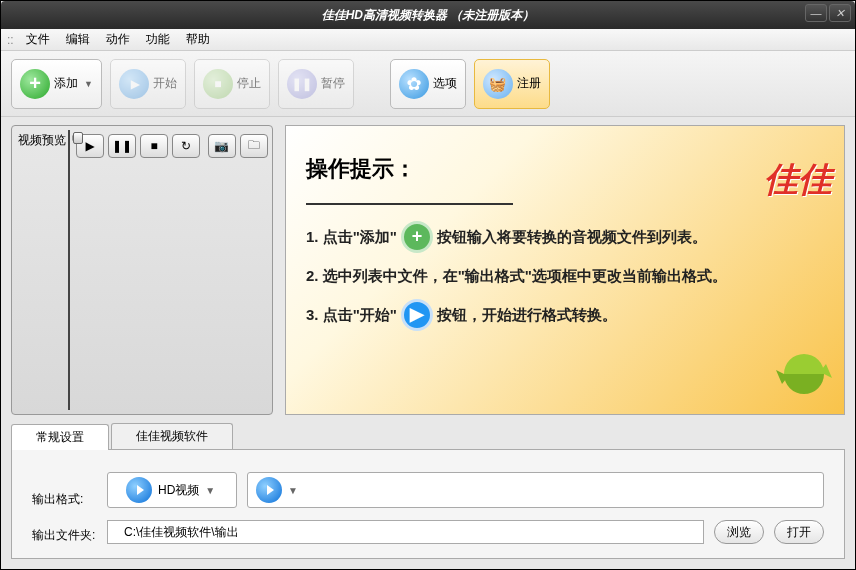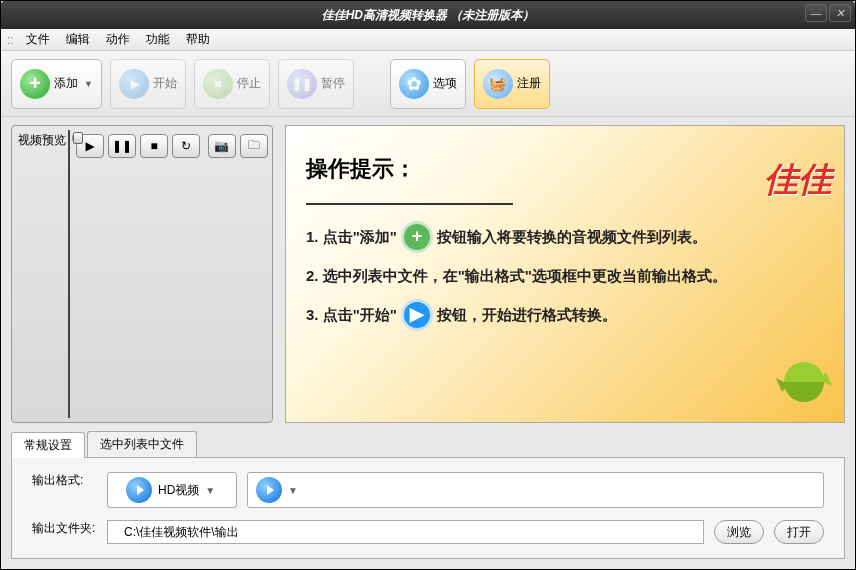--- a/index.html
+++ b/index.html
@@ -29,24 +29,24 @@
 .pctrl-spacer { flex: 1; }
 .hint-panel { flex: 1; border: 1px solid #aaa; background: linear-gradient(135deg, #ffffff 0%, #fff8e0 30%, #f9c34a 100%); position: relative; padding: 14px 20px; font-size: 15px; line-height: 2.6; overflow: hidden; }
 .hint-title { font-size: 22px; font-weight: bold; border-bottom: 2px solid #333; padding-bottom: 6px; margin-bottom: 12px; display: inline-block; width: 40%;}
 .hint-line { display: flex; align-items: center; gap: 4px; font-weight: bold; color: #222; }
 .hint-icon { width: 32px; height: 32px; border-radius: 50%; background: #5cb85c; display: inline-flex; align-items: center; justify-content: center; color: #fff; font-size: 18px; font-weight: bold; border: 3px solid #c8e8c8; }
 .hint-icon.blue { background: #2196f3; border-color: #c8e0f8; }
 .logo-text { position: absolute; right: 12px; top: 10px; font-size: 34px; font-family: "KaiTi", serif; color: #e03028; font-weight: bold; font-style: italic; text-shadow: 1px 1px 0 #fff; }
 .arrow-deco { position: absolute; right: 10px; bottom: 10px; width: 60px; height: 60px; }
 .settings-area { padding: 0 10px 10px; }
 .tabs { display: flex; font-size: 12px; }
-.tab { padding: 4px 12px; border: 1px solid #aaa; border-bottom: none; background: #f0f0f0; cursor: pointer; margin-right: 2px; border-radius: 3px 3px 0 0; }
+.tab { padding: 4px 24px; border: 1px solid #aaa; border-bottom: none; background: #f0f0f0; cursor: pointer; margin-right: 2px; border-radius: 3px 3px 0 0; }
 .tab.active { background: #fff; position: relative; top: 1px; }
 .settings-box { border: 1px solid #aaa; background: #f5f5f5; padding: 14px 20px; font-size: 12px; }
-.settings-row { display: flex; align-items: flex-start; gap: 10px; margin-bottom: 12px; }
+.settings-row { display: flex; align-items: flex-end; gap: 10px; margin-bottom: 12px; margin-top: 8px; }
 .settings-label { width: 65px; }
 .format-select { display: flex; align-items: center; gap: 6px; border: 1px solid #aaa; background: #fff; padding: 2px 8px; height: 36px; border-radius: 3px; cursor: pointer; }
 .format-select.main { width: 130px; padding-left: 18px; }
 .format-select.sub { flex: 1; flex-direction: row; align-items: center; }
 .format-icon { width: 26px; height: 26px; border-radius: 50%; background: radial-gradient(circle at 35% 35%, #8fd0ff, #0a6fd8); display: flex; align-items: center; justify-content: center; }
 .format-icon.play::after { content: ""; border-left: 7px solid #fff; border-top: 5px solid transparent; border-bottom: 5px solid transparent; margin-left: 2px; }
 .format-text { flex: 1; line-height: 1.3; }
 .format-title { font-weight: bold; font-size: 12px; }
 .format-desc { font-size: 11px; color: #444; }
 .dropdown-arrow { font-size: 10px; color: #666; }
@@ -156,21 +156,21 @@
       <svg class="arrows arrow-deco" viewBox="0 0 60 60">
         <path d="M10 30 A20 20 0 0 1 50 30 L44 30 L52 20 L58 34 L50 30" fill="#9acd32"></path>
         <path d="M50 30 A20 20 0 0 1 10 30 L16 30 L8 40 L2 26 L10 30" fill="#7ab022"></path>
       </svg>
     </div>
   </div>
 
   <div class="settings-area">
     <div class="tabs">
       <div class="tab active">常规设置</div>
-      <div class="tab">选中列表中文件</div>
+      <div class="tab">佳佳视频软件</div>
     </div>
     <div class="settings-box">
       <div class="settings-row">
         <div class="settings-label">输出格式:</div>
         <div class="format-select main">
           <div class="format-icon play"></div>
           <span>HD视频</span>
           <span class="dropdown-arrow">▼</span>
         </div>
         <div class="format-select sub">

